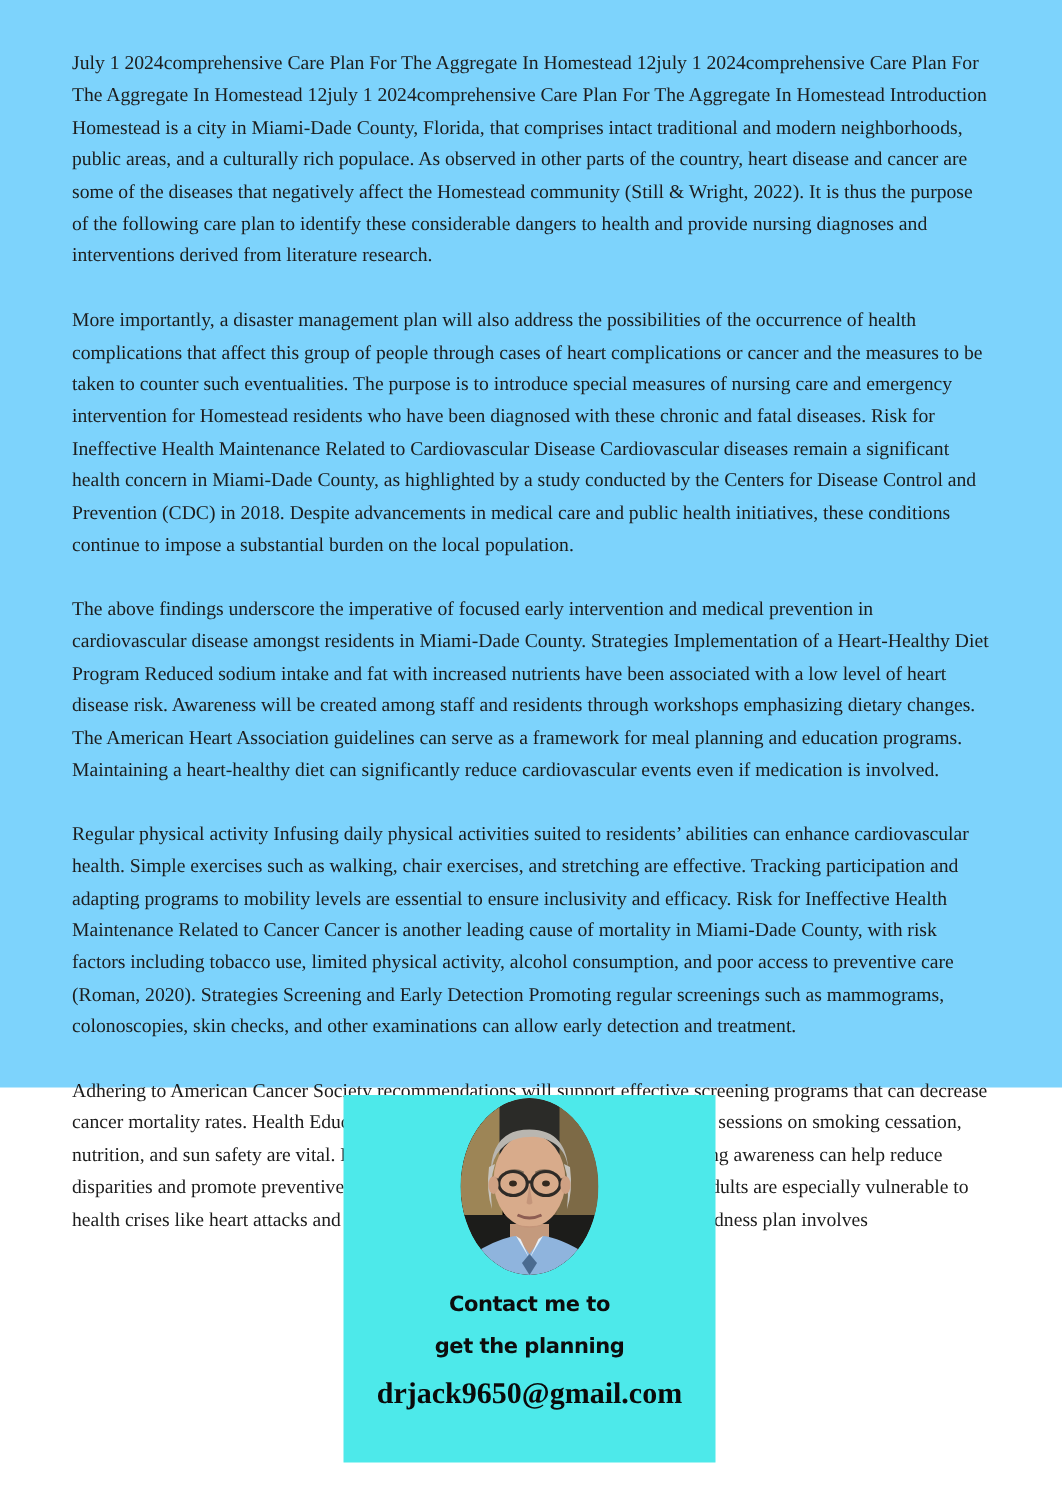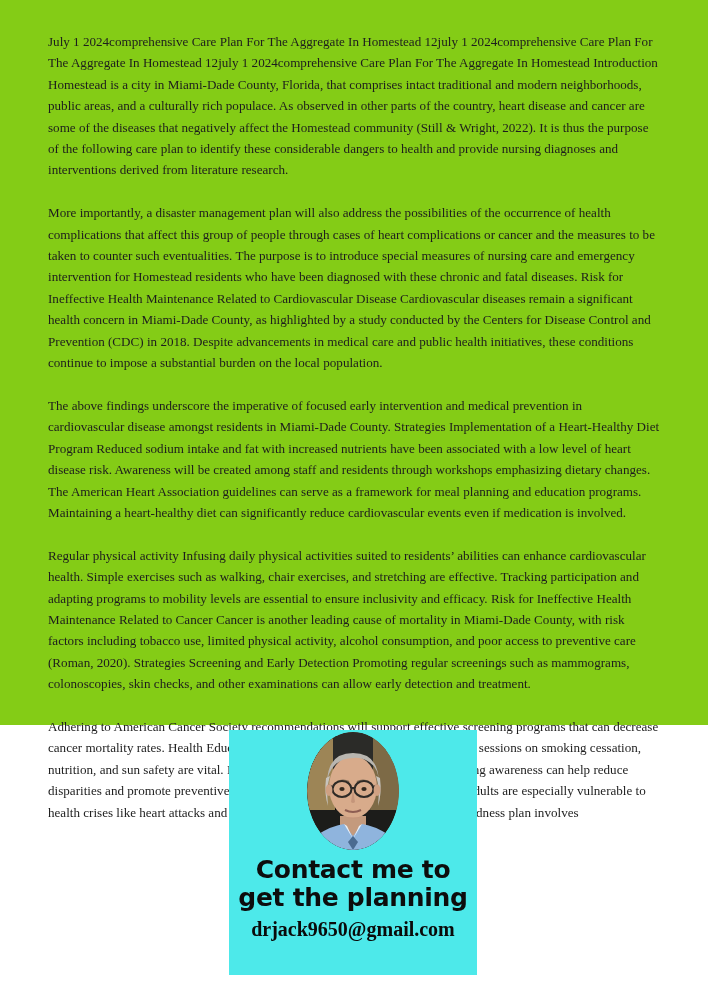--- a/index.html
+++ b/index.html
@@ -12,21 +12,21 @@
     background: #ffffff;
     font-family: "Liberation Serif", serif;
     overflow: hidden;
     position: relative;
   }
   #page {
     position: absolute;
     left: 0; top: 0;
     width: 708px;
     height: 725px;
-    background: #84cc16;
+    background: #7dd3fc;
   }
   #doc-body {
     position: absolute;
     left: 48px;
     top: 31px;
     width: 612px;
   }
   .para {
     font-family: "Liberation Serif", serif;
     font-size: 13.1px;
@@ -59,21 +59,21 @@
     overflow: hidden;
     position: relative;
     flex: 0 0 auto;
   }
   #avatar svg { display: block; }
   #contact-lines {
     margin-top: 6px;
     text-align: center;
     font-family: "DejaVu Sans", sans-serif;
     font-weight: bold;
-    font-size: 25px;
+    font-size: 14px;
     line-height: 28px;
     color: #0d0d0d;
     letter-spacing: -0.3px;
   }
   #contact-email {
     margin-top: 5px;
     text-align: left;
     font-family: "Liberation Serif", serif;
     font-weight: bold;
     font-size: 20px;

